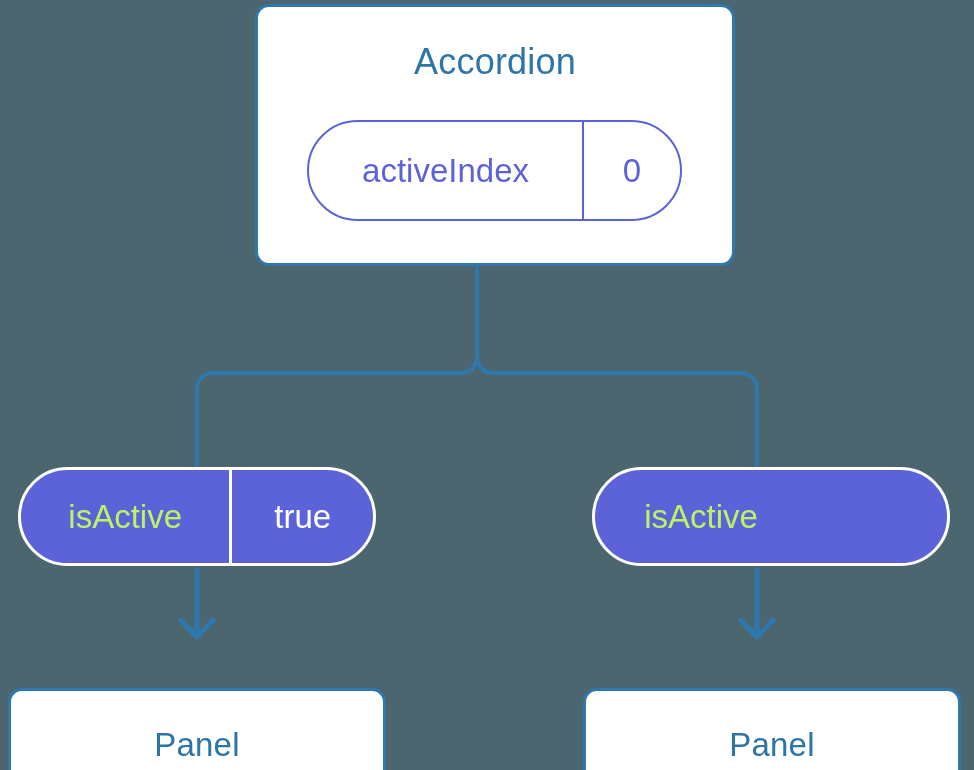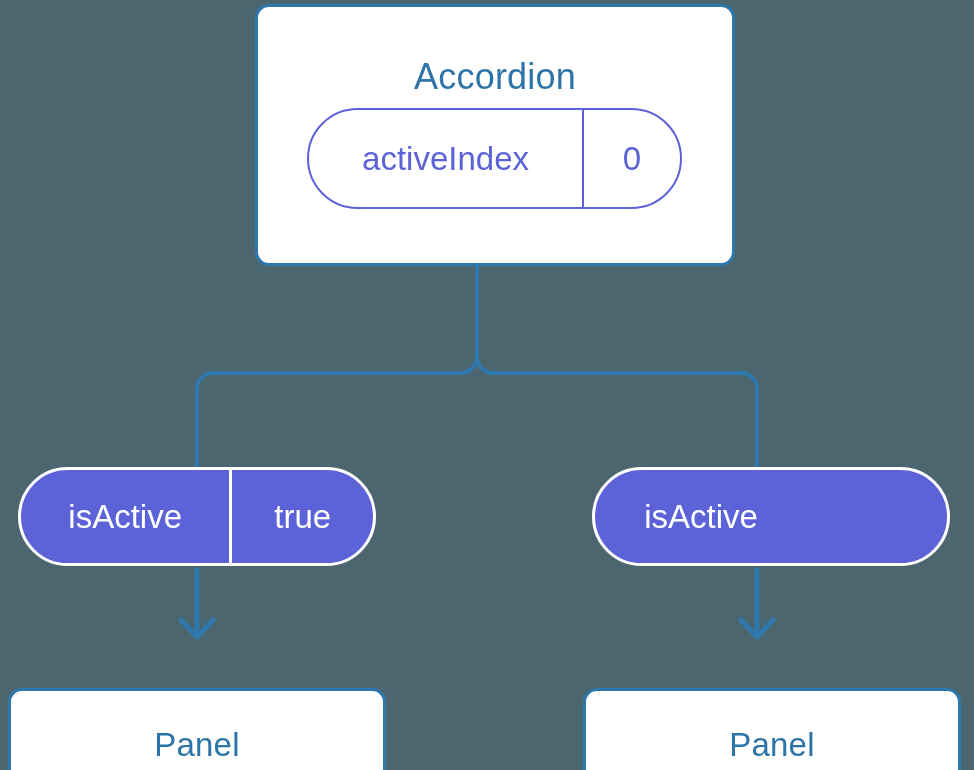--- a/index.html
+++ b/index.html
@@ -48,21 +48,21 @@
   #accordion-card {
     left: 255px;
     top: 4px;
     width: 480px;
     height: 262px;
     display: flex;
     flex-direction: column;
     align-items: center;
   }
   #accordion-card .card-title {
-    margin-top: 49px;
+    margin-top: 34px;
   }
   
   .panel-card {
     top: 688px;
     height: 114px;
     display: flex;
     align-items: center;
     justify-content: center;
   }
   #panel-card-left {
@@ -107,30 +107,30 @@
   .pill.outline .pill-val {
     color: #5c63d8;
     border-left: 2px solid #5c63d8;
   }
   
   .pill.filled {
     border: 3px solid #ffffff;
     background: #5c63d8;
   }
   .pill.filled .pill-key {
-    color: #ffffff;
+    color: #bef264;
   }
   .pill.filled .pill-val {
     color: #ffffff;
     border-left: 3px solid #ffffff;
   }
   
   #state-pill-active-index {
     left: 307px;
-    top: 108px;
+    top: 120px;
     width: 375px;
     height: 101px;
   }
   #state-pill-active-index .pill-key { width: 276px; }
   #state-pill-active-index .pill-val { width: 99px; }
   
   #props-pill-left {
     left: 18px;
     top: 467px;
     width: 358px;

